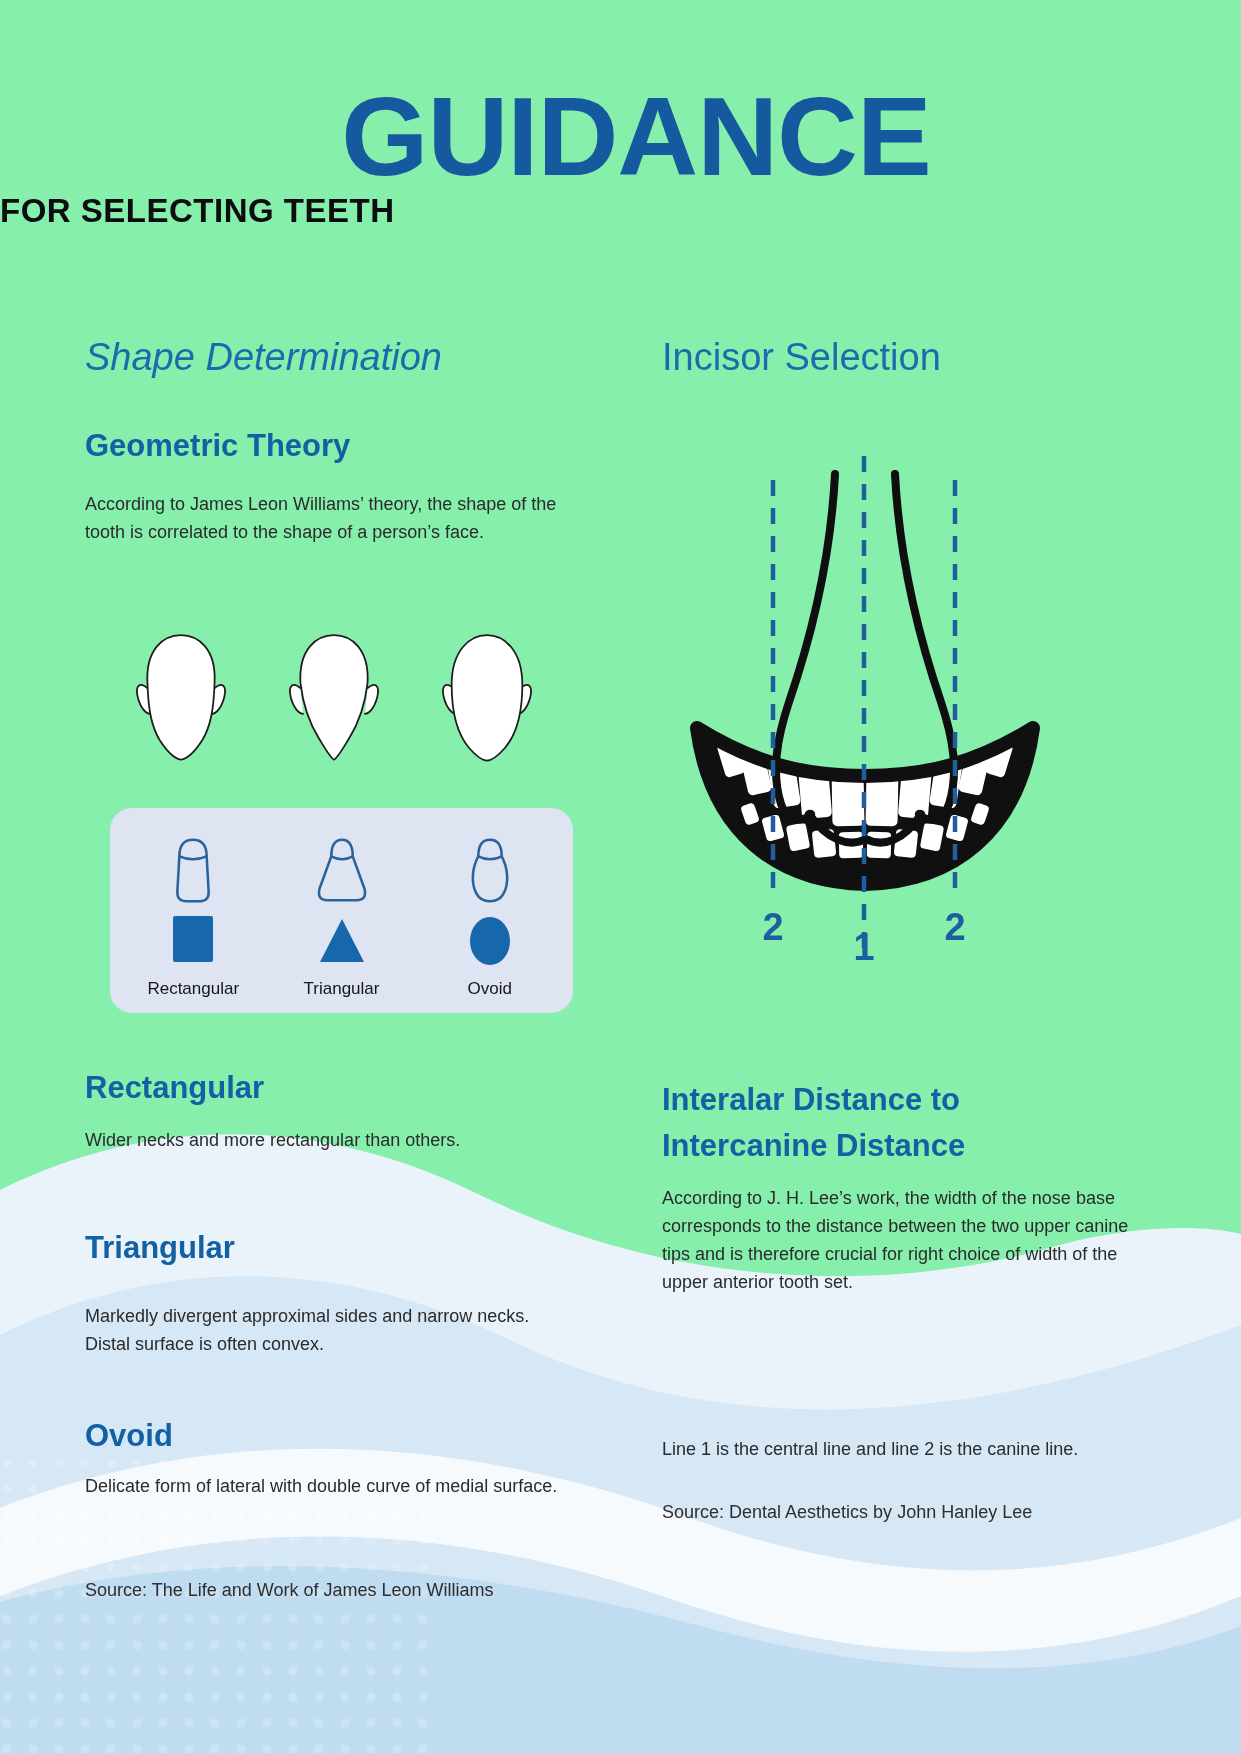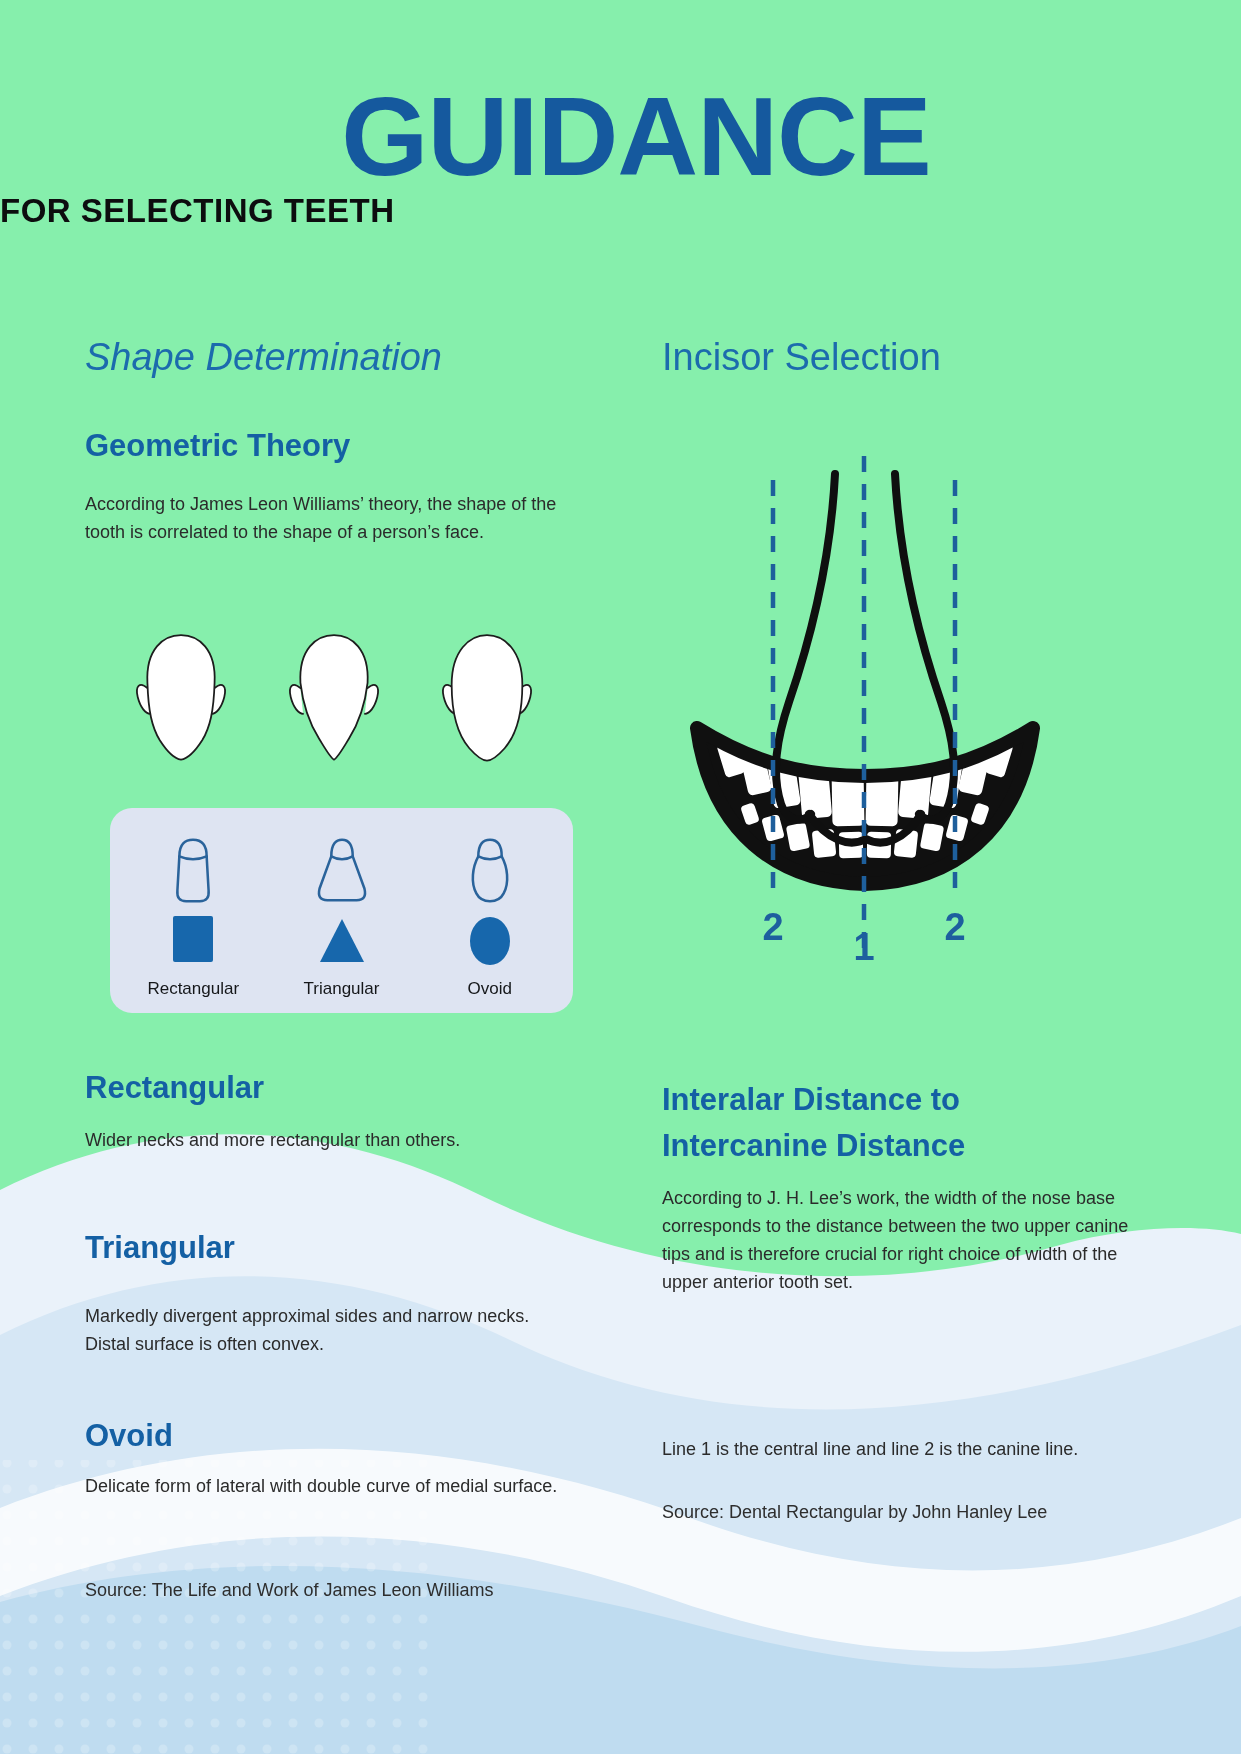--- a/index.html
+++ b/index.html
@@ -206,15 +206,15 @@
 
     <text class="svg-number" x="88" y="528" text-anchor="middle">2</text>
     <text class="svg-number" x="179" y="548" text-anchor="middle">1</text>
     <text class="svg-number" x="270" y="528" text-anchor="middle">2</text>
   </svg>
 
   <h3 class="sub-h" id="int-h2">Intercanine Distance</h3>
   <h3 class="sub-h" id="int-h1">Interalar Distance to</h3>
   <p class="body" id="int-b">According to J. H. Lee’s work, the width of the nose base corresponds to the distance between the two upper canine tips and is therefore crucial for right choice of width of the upper anterior tooth set.</p>
   <p class="body" id="int-note">Line 1 is the central line and line 2 is the canine line.</p>
-  <p class="source" id="src-right">Source: Dental Rectangular by John Hanley Lee</p>
+  <p class="source" id="src-right">Source: Dental Aesthetics by John Hanley Lee</p>
 
 </div>
 
 </body></html>

